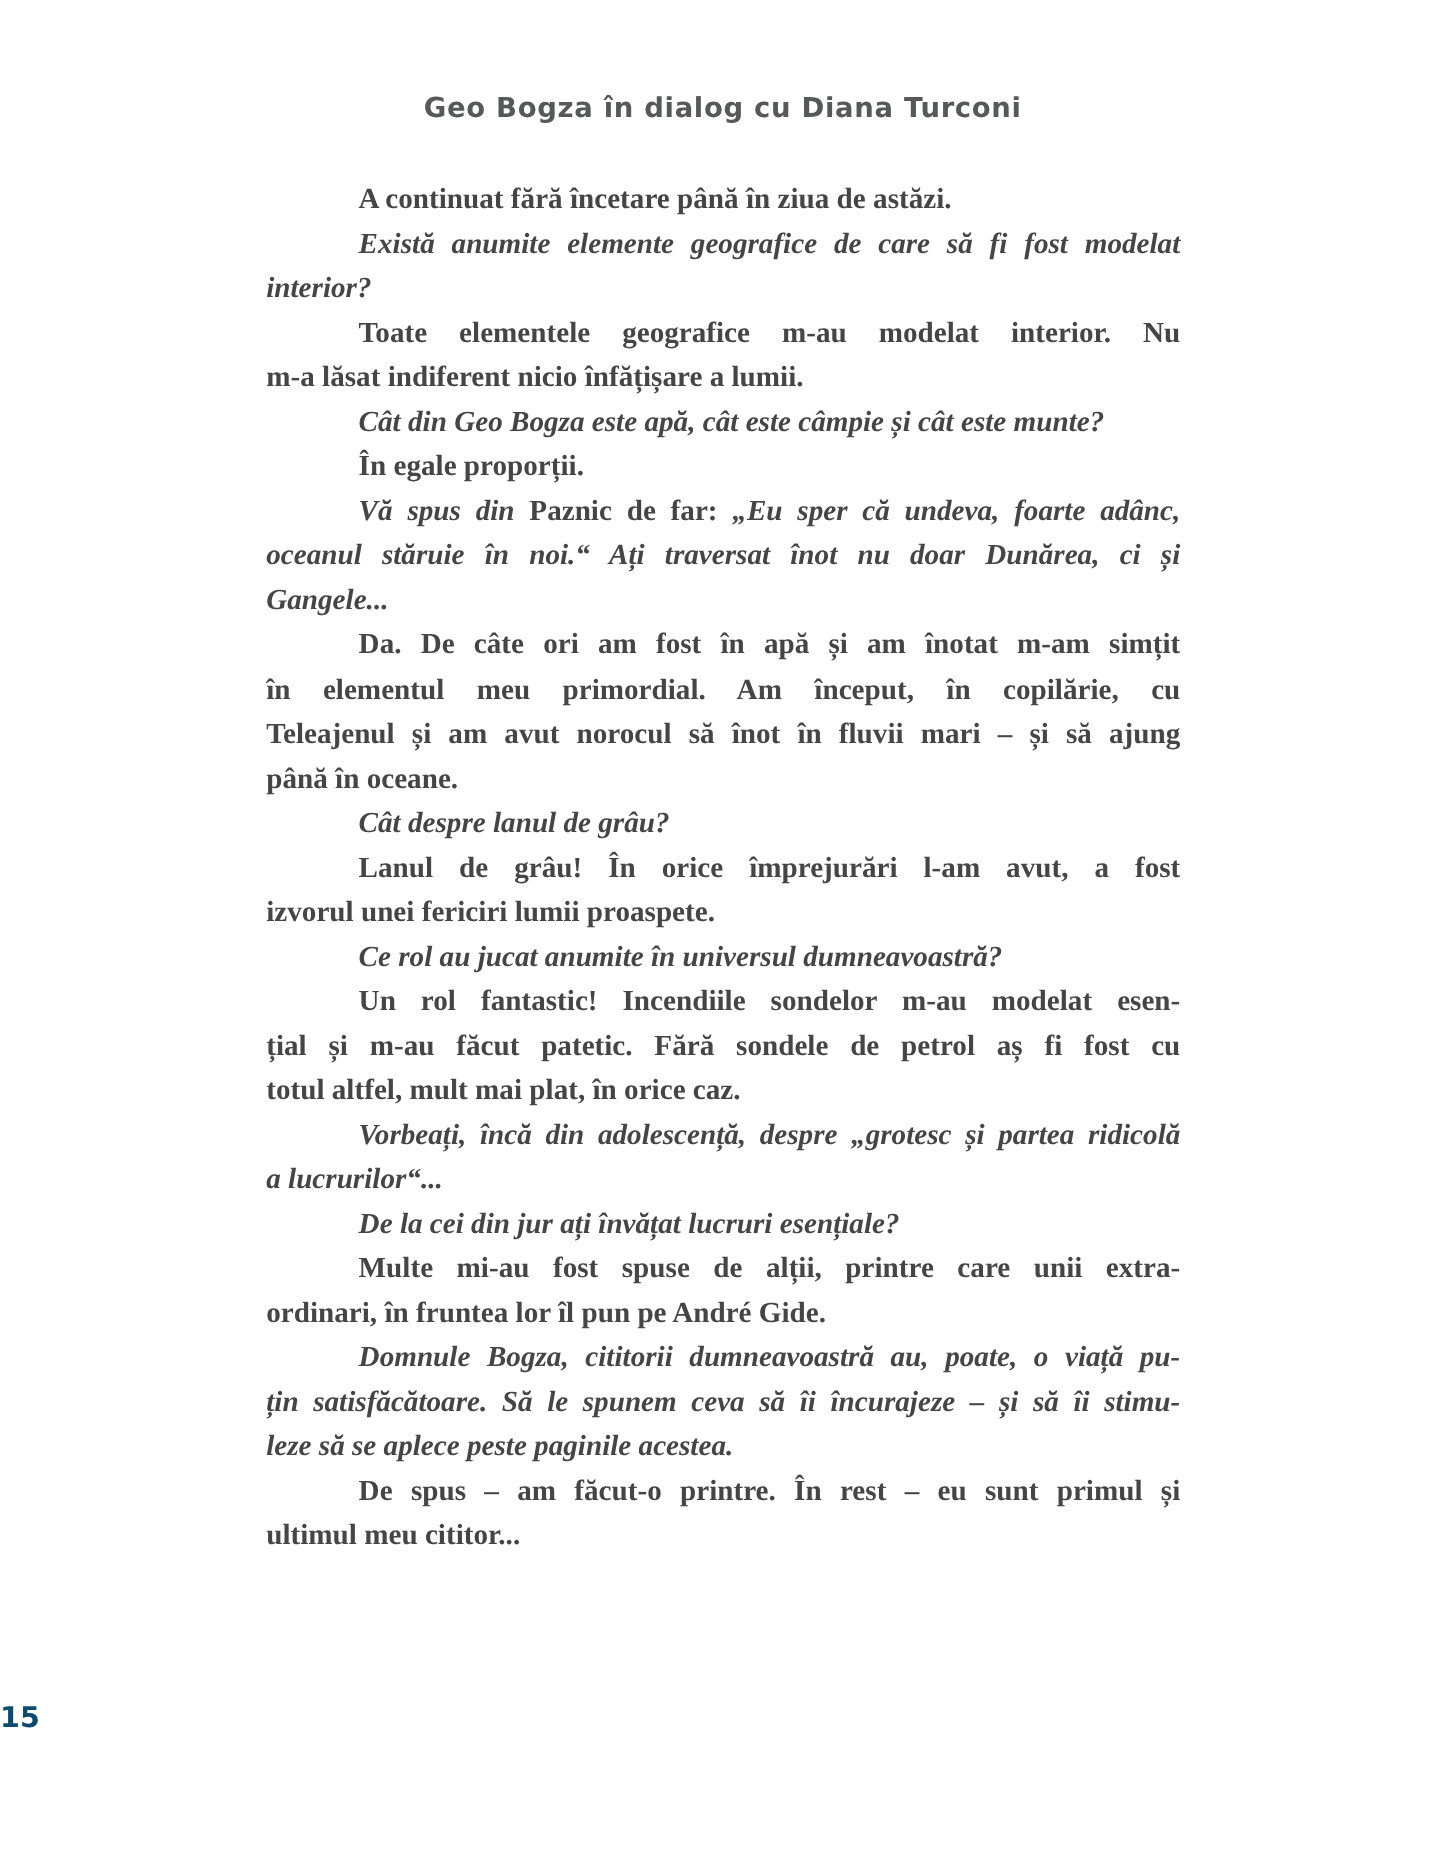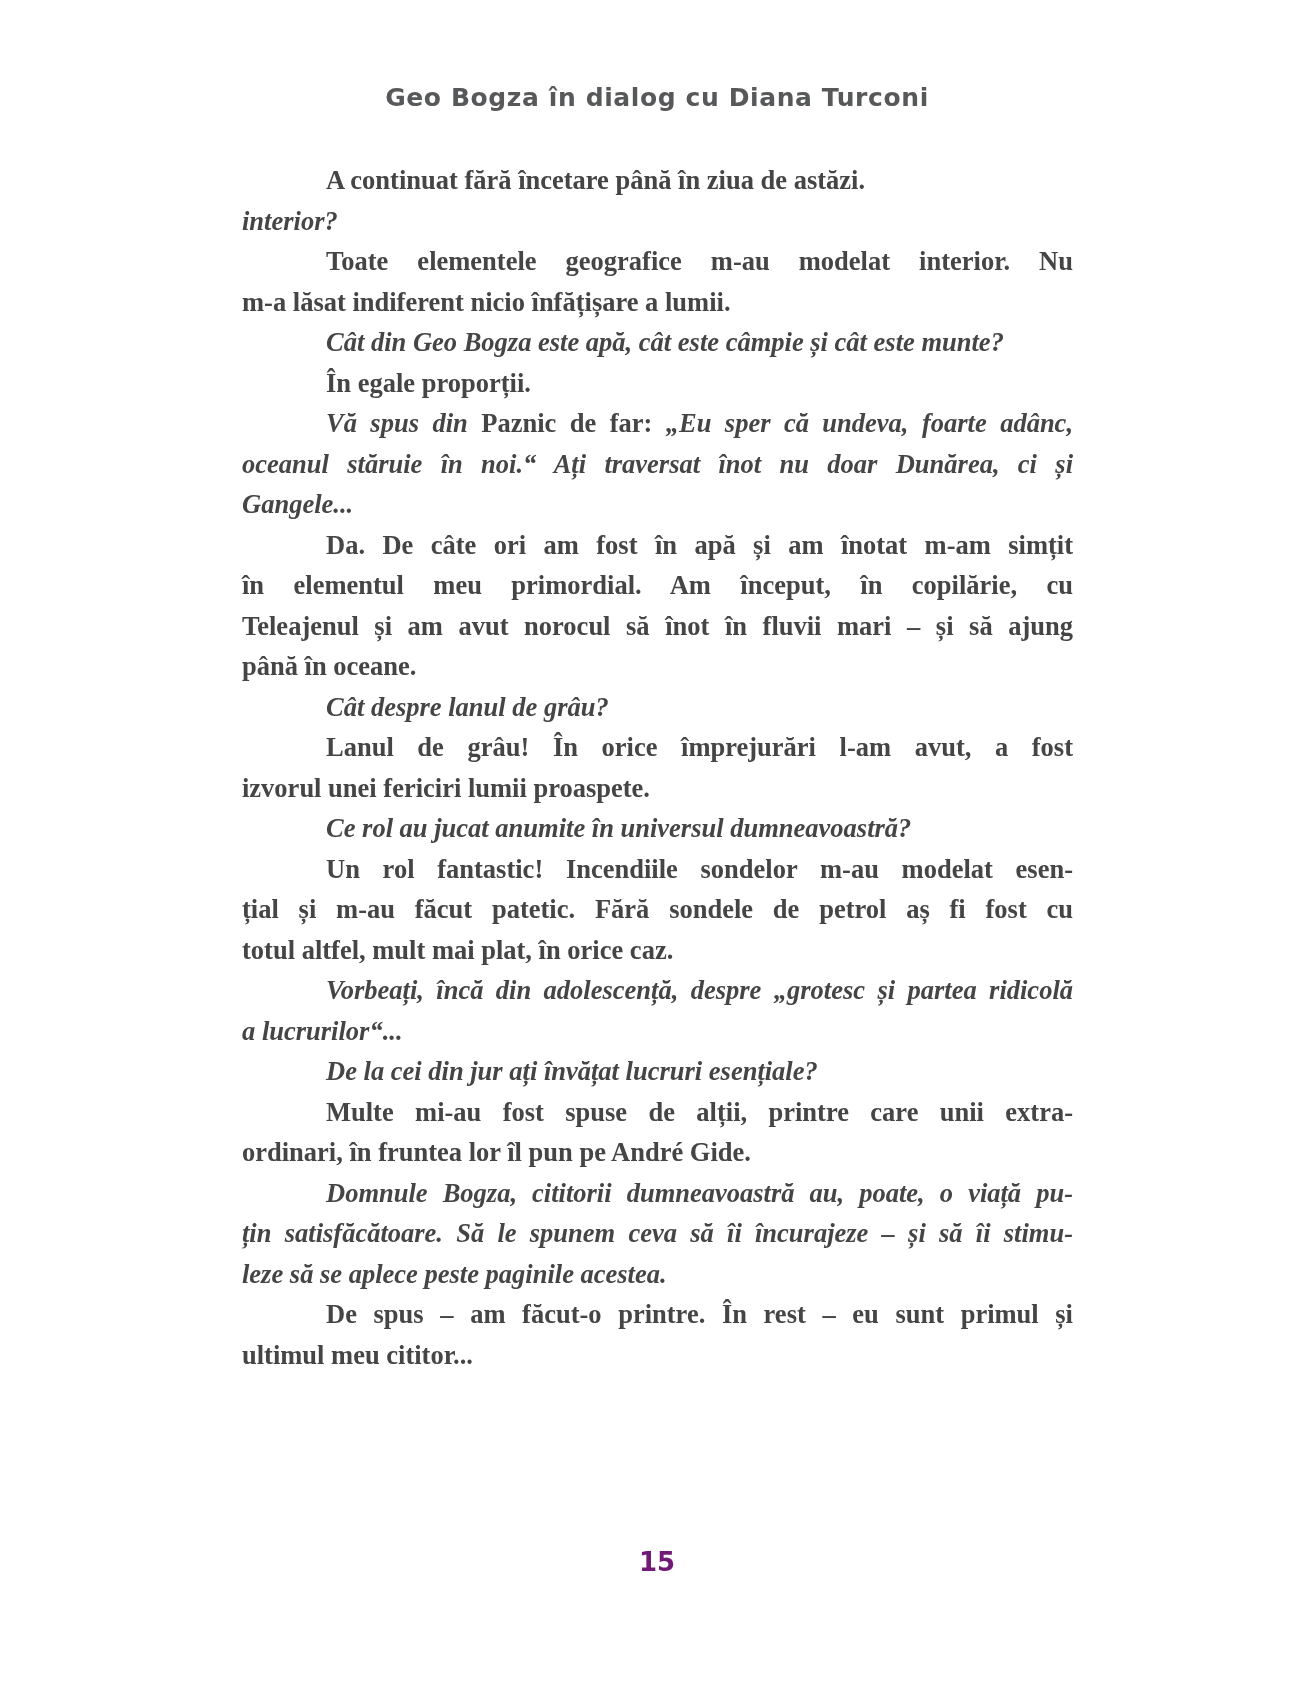--- a/index.html
+++ b/index.html
@@ -48,38 +48,38 @@
   }
   .line.last { text-align-last: left; }
   .line.indent { padding-left: 84px; }
   .seg-roman { font-style: normal; }
   .seg-italic { font-style: italic; }
   .page-number {
     position: absolute;
     top: 1548px;
     left: 0;
     width: 1314px;
-    text-align: center;
     font-family: "DejaVu Sans", "Liberation Sans", sans-serif;
     font-size: 26px;
     line-height: 1.1;
-    color: #701a75;
+    color: #0c4a6e;
   }
 </style>
 </head>
 <body>
 
 <div class="book-page">
   <div class="running-head">Geo Bogza în dialog cu Diana Turconi</div>
 
   <div class="body-text">
       <div class="paragraph">
         <div class="line indent last"><span class="seg-roman">A continuat fără încetare până în ziua de astăzi.</span></div>
       </div>
       <div class="paragraph">
+        <div class="line indent"><span class="seg-italic">Există anumite elemente geografice de care să fi fost modelat</span></div>
         <div class="line last"><span class="seg-italic">interior?</span></div>
       </div>
       <div class="paragraph">
         <div class="line indent"><span class="seg-roman">Toate elementele geografice m-au modelat interior. Nu</span></div>
         <div class="line last"><span class="seg-roman">m-a lăsat indiferent nicio înfățișare a lumii.</span></div>
       </div>
       <div class="paragraph">
         <div class="line indent last"><span class="seg-italic">Cât din Geo Bogza este apă, cât este câmpie și cât este munte?</span></div>
       </div>
       <div class="paragraph">

